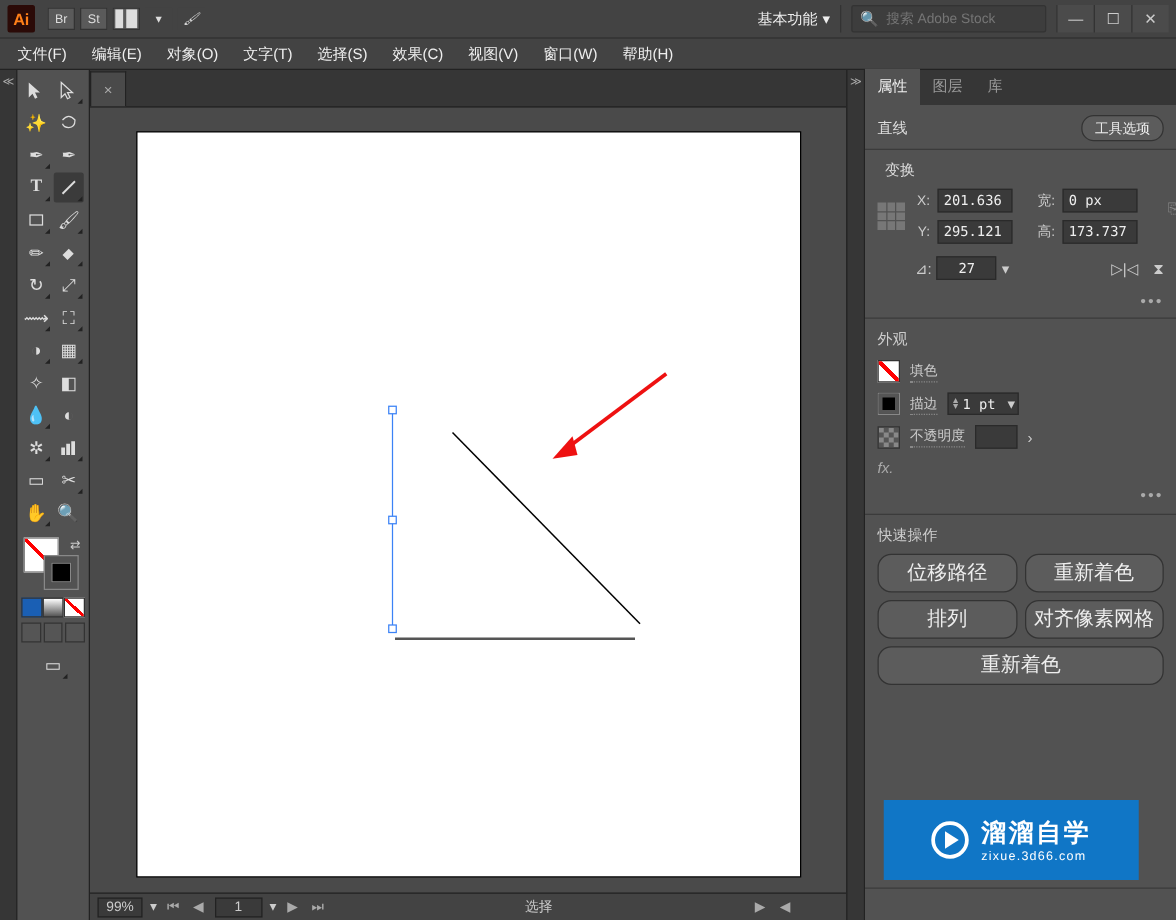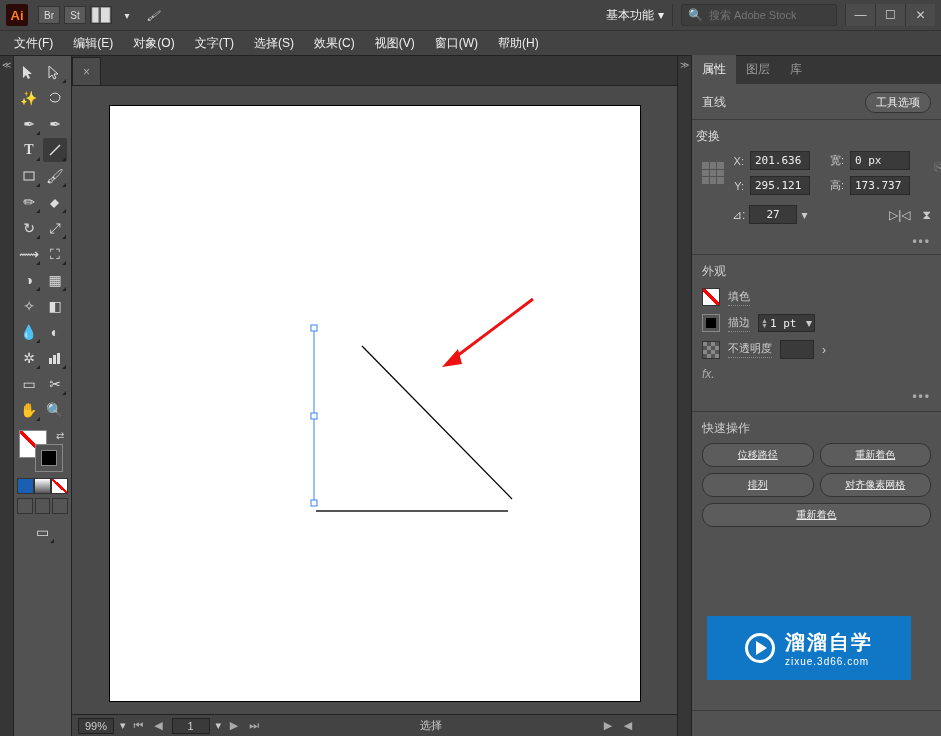--- a/index.html
+++ b/index.html
@@ -76,25 +76,25 @@
   .app-row { display:flex; align-items:center; gap:8px; }
   .swatch-sm { width:18px; height:18px; border:1px solid #333; background:white; position:relative;}
   .swatch-sm.none::after{content:''; position:absolute; inset:0; background:linear-gradient(to top right, transparent 42%, red 42%, red 58%, transparent 58%);}
   .swatch-sm.black{background:#000; border:1px solid #888; box-shadow:inset 0 0 0 3px #555;}
   .pt-field { display:flex; align-items:center; background:#3a3a3a; border:1px solid #2a2a2a; padding:1px 2px; gap:2px;}
   .pt-field input{ background:transparent; border:none; color:#eee; width:34px; font-size:11px; font-family:monospace;}
   .pt-field .ud{ display:flex; flex-direction:column; line-height:5px; font-size:7px; color:#aaa;}
   .app-lbl { font-size:11px; color:#ccc; border-bottom:1px dotted #888; padding-bottom:1px;}
   .quick { padding:8px 10px; border-top:1px solid #3b3b3b;}
   .quick-grid { display:grid; grid-template-columns:1fr 1fr; gap:6px; margin-top:6px;}
-  .qbtn { background:#5c5c5c; border:1px solid #333; border-radius:11px; padding:4px 0; text-align:center; font-size:10px; color:#eee;text-decoration:underline;}
+  .qbtn { background:#5c5c5c; border:1px solid #333; border-radius:11px; padding:4px 0; text-align:center; font-size:16px; color:#eee;}
   .qbtn.full { grid-column:1 / span 2; }
   .rpanel-foot { margin-top:auto; height:26px; border-top:1px solid #3b3b3b; display:flex; justify-content:flex-end; align-items:center; padding-right:8px;}
   .dots { letter-spacing:2px; color:#aaa; font-weight:bold;}
-  .watermark { position:absolute; right:30px; bottom:56px; width:204px; height:64px; background:#1076c6; display:flex; align-items:center; justify-content:center; gap:10px; color:#fff; }
+  .watermark { position:absolute; right:30px; bottom:32px; width:204px; height:64px; background:#1076c6; display:flex; align-items:center; justify-content:center; gap:10px; color:#fff; }
   .watermark .play { width:30px; height:30px; border:3px solid #fff; border-radius:50%; display:flex; align-items:center; justify-content:center;}
   .watermark .play::after{ content:''; width:0; height:0; border-left:11px solid #fff; border-top:7px solid transparent; border-bottom:7px solid transparent; margin-left:3px;}
   .watermark .txt-big { font-size:20px; font-weight:bold; letter-spacing:2px;}
   .watermark .txt-sm { font-size:10px; letter-spacing:1px; }
   .link-icon { color:#888; }
 </style>
 </head>
 <body>
 
 <div class="titlebar">
@@ -312,21 +312,21 @@
       <div class="rtab active">属性</div>
       <div class="rtab">图层</div>
       <div class="rtab">库</div>
     </div>
 
     <div class="section-title">
       <span>直线</span>
       <span class="pill-btn">工具选项</span>
     </div>
 
-    <div style="padding:8px 4px 0; color:#ddd">变换</div>
+    <div style="padding:8px 16px 0; color:#ddd">变换</div>
     <div class="transform-grid">
       <div class="refpoint" style="grid-row:1 / span 2">
         <div></div>
           <div></div>
           <div></div>
           <div></div>
           <div></div>
           <div></div>
           <div></div>
           <div></div>

